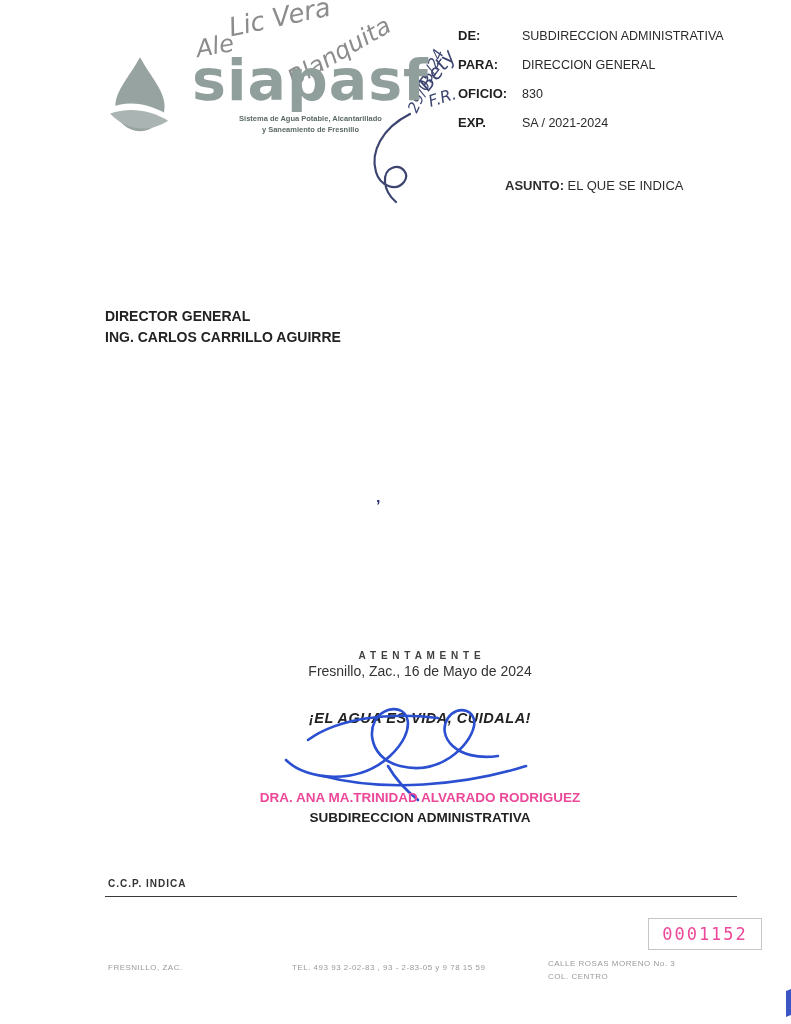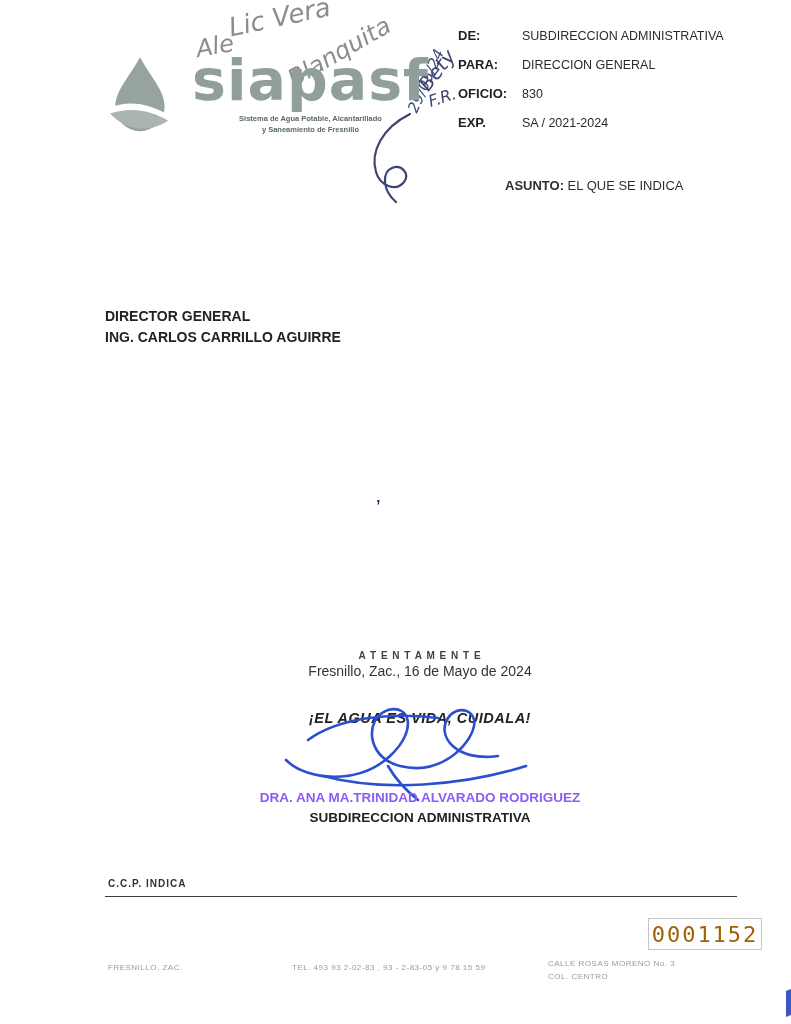--- a/index.html
+++ b/index.html
@@ -63,32 +63,32 @@
   .stray{position:absolute;left:376px;top:498px;color:#2b2f6e;font-size:16px;font-weight:bold;}
   
   .closing{position:absolute;left:240px;top:650px;width:360px;text-align:center;}
   .atent{font-size:10px;font-weight:bold;color:#404040;letter-spacing:1px;}
   .placedate{font-size:14px;color:#333;margin-top:2px;}
   .slogan{
     position:absolute;left:240px;top:710px;width:360px;text-align:center;
     font-size:14.5px;font-weight:bold;font-style:italic;color:#222;letter-spacing:.5px;
   }
   .signer{position:absolute;left:180px;top:790px;width:480px;text-align:center;}
-  .signer-name{font-size:13.5px;font-weight:bold;color:#8b5cf6;}
+  .signer-name{font-size:13.5px;font-weight:bold;color:#ec4899;}
   .signer-title{font-size:13.5px;font-weight:bold;color:#222;margin-top:5px;}
   
   .ccp{position:absolute;left:108px;top:878px;font-size:10px;font-weight:bold;letter-spacing:1px;color:#333;}
   .rule{position:absolute;left:105px;top:896px;width:632px;border-top:1.5px solid #3a3a3a;}
   .folio-box{
     position:absolute;left:648px;top:918px;width:112px;height:30px;
     border:1px solid #c6c6c6;display:flex;align-items:center;justify-content:center;
   }
   .folio{
     font-family:"DejaVu Sans Mono", monospace;
-    font-size:22px;color:#a16207;letter-spacing:2px;
+    font-size:17px;color:#ec4899;letter-spacing:2px;
   }
   .ft{position:absolute;font-size:8px;color:#9a9a9a;letter-spacing:.5px;line-height:1.6;}
   .ft-city{left:108px;top:962px;}
   .ft-tel{left:292px;top:962px;}
   .ft-addr{left:548px;top:958px;}
   .edge-mark{
     position:absolute;right:0;top:990px;width:5px;height:26px;
     background:#3b55c4;transform:skewY(-20deg);
   }
   svg{display:block;}

